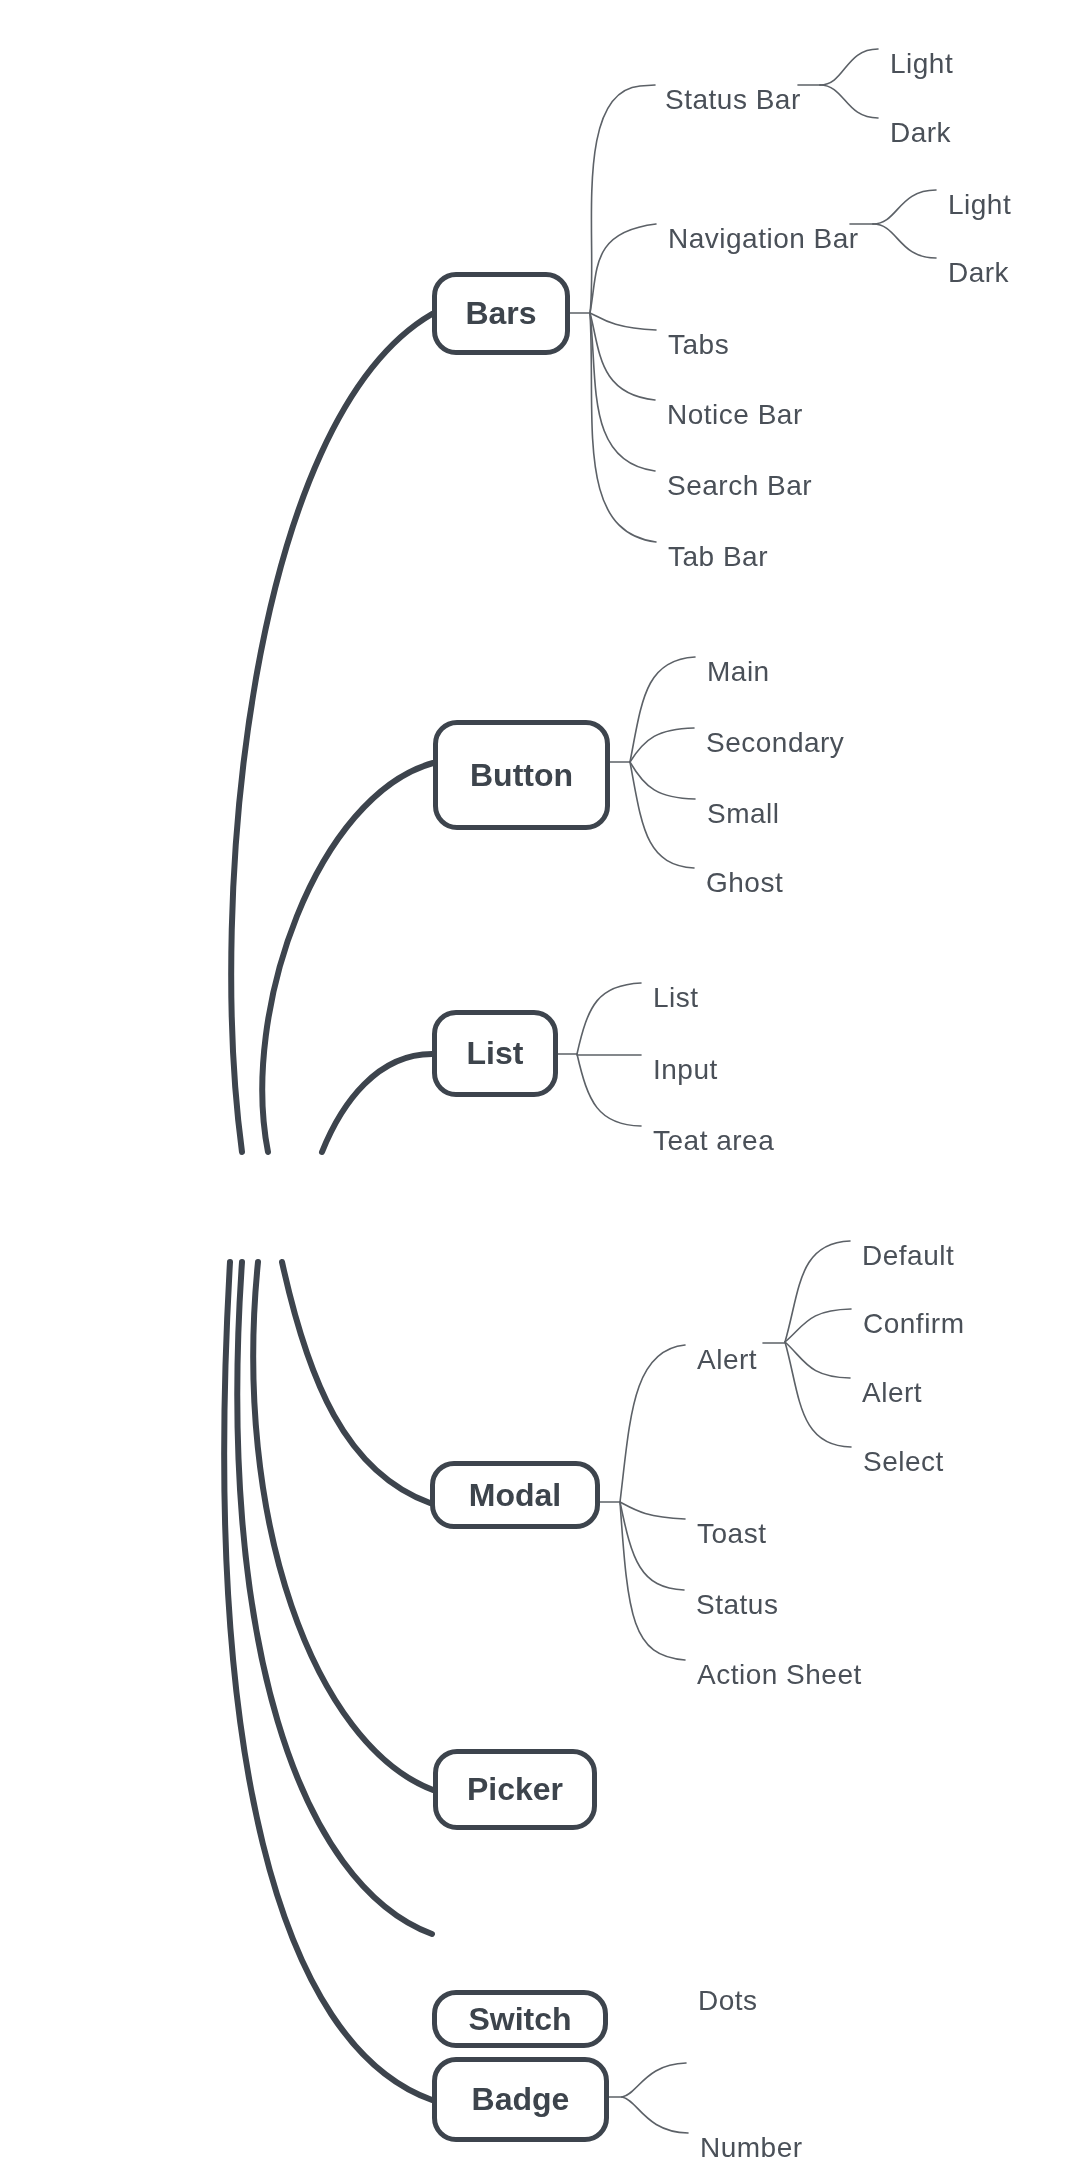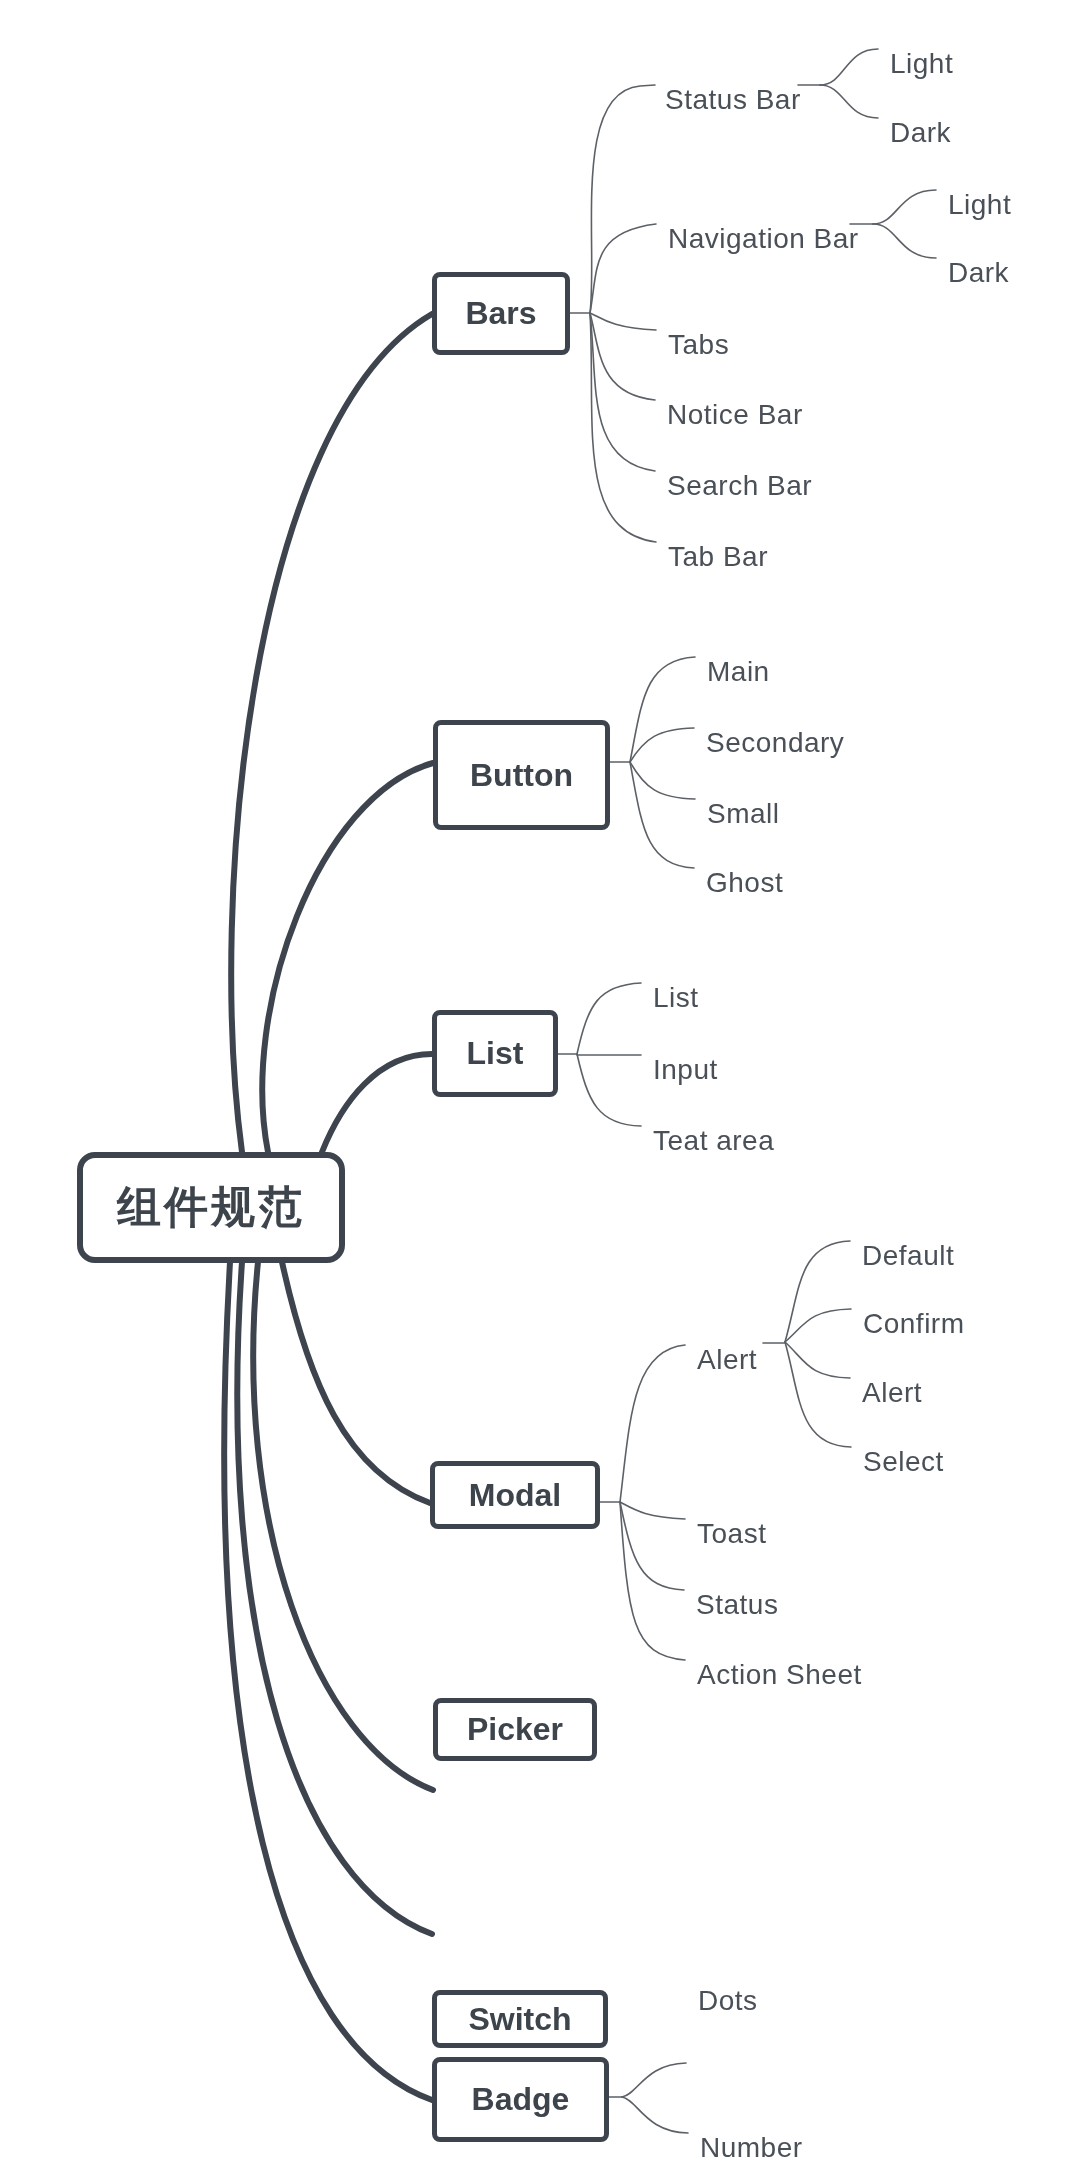--- a/index.html
+++ b/index.html
@@ -13,21 +13,21 @@
   html,body{margin:0;padding:0;background:var(--background);}
   .canvas{
     position:relative;width:1080px;height:2161px;background:var(--background);
     overflow:hidden;font-family:"Liberation Sans","DejaVu Sans",sans-serif;
   }
   svg.edges{position:absolute;left:0;top:0;width:1080px;height:2161px;}
   .edge-main{fill:none;stroke:var(--edge-thick);stroke-width:6;stroke-linecap:round;}
   .edge-thin{fill:none;stroke:var(--edge-thin);stroke-width:1.6;stroke-linecap:round;}
   .node{
     position:absolute;box-sizing:border-box;background:var(--background);
-    border:5px solid var(--node-border);border-radius:8px;
+    border:5px solid var(--node-border);border-radius:24px;
     display:flex;align-items:center;justify-content:center;
     color:var(--node-text);font-weight:bold;font-size:32px;cursor:pointer;
   }
   .node.root{border-width:6px;border-radius:18px;font-size:44px;letter-spacing:3px;}
   .leaf{
     position:absolute;transform:translateY(-52%);white-space:nowrap;
     color:var(--leaf-text);font-size:28px;letter-spacing:0.5px;cursor:pointer;margin-top:16px;
   }
 </style>
 </head>
@@ -82,37 +82,34 @@
     <path class="edge-thin" d="M 785 1342 C 800 1290 798 1243 850 1241"></path>
     <path class="edge-thin" d="M 785 1342 C 805 1325 808 1310 851 1309"></path>
     <path class="edge-thin" d="M 785 1342 C 805 1360 808 1377 850 1378"></path>
     <path class="edge-thin" d="M 785 1342 C 800 1395 798 1446 851 1447"></path>
 
     <path class="edge-thin" d="M 600 2097 H 622"></path>
     <path class="edge-thin" d="M 622 2097 C 638 2094 645 2064 686 2063"></path>
     <path class="edge-thin" d="M 622 2097 C 638 2100 645 2132 688 2133"></path>
   </svg>
 
-  <div class="node root" style="left:77px;top:1152px;width:268px;height:111px">
-    <span>组件规范</span>
-  </div>
 
   <div class="node" style="left:432px;top:272px;width:138px;height:83px">
     <span>Bars</span>
   </div>
   <div class="node" style="left:433px;top:720px;width:177px;height:110px">
     <span>Button</span>
   </div>
   <div class="node" style="left:432px;top:1010px;width:126px;height:87px">
     <span>List</span>
   </div>
   <div class="node" style="left:430px;top:1461px;width:170px;height:68px">
     <span>Modal</span>
   </div>
-  <div class="node" style="left:433px;top:1698px;width:164px;height:63px">
+  <div class="node" style="left:433px;top:1749px;width:164px;height:81px">
     <span>Picker</span>
   </div>
   <div class="node" style="left:432px;top:1990px;width:176px;height:58px">
     <span>Switch</span>
   </div>
   <div class="node" style="left:432px;top:2057px;width:177px;height:85px">
     <span>Badge</span>
   </div>
 
   <div class="leaf" style="left:665px;top:85px">Status Bar</div>

